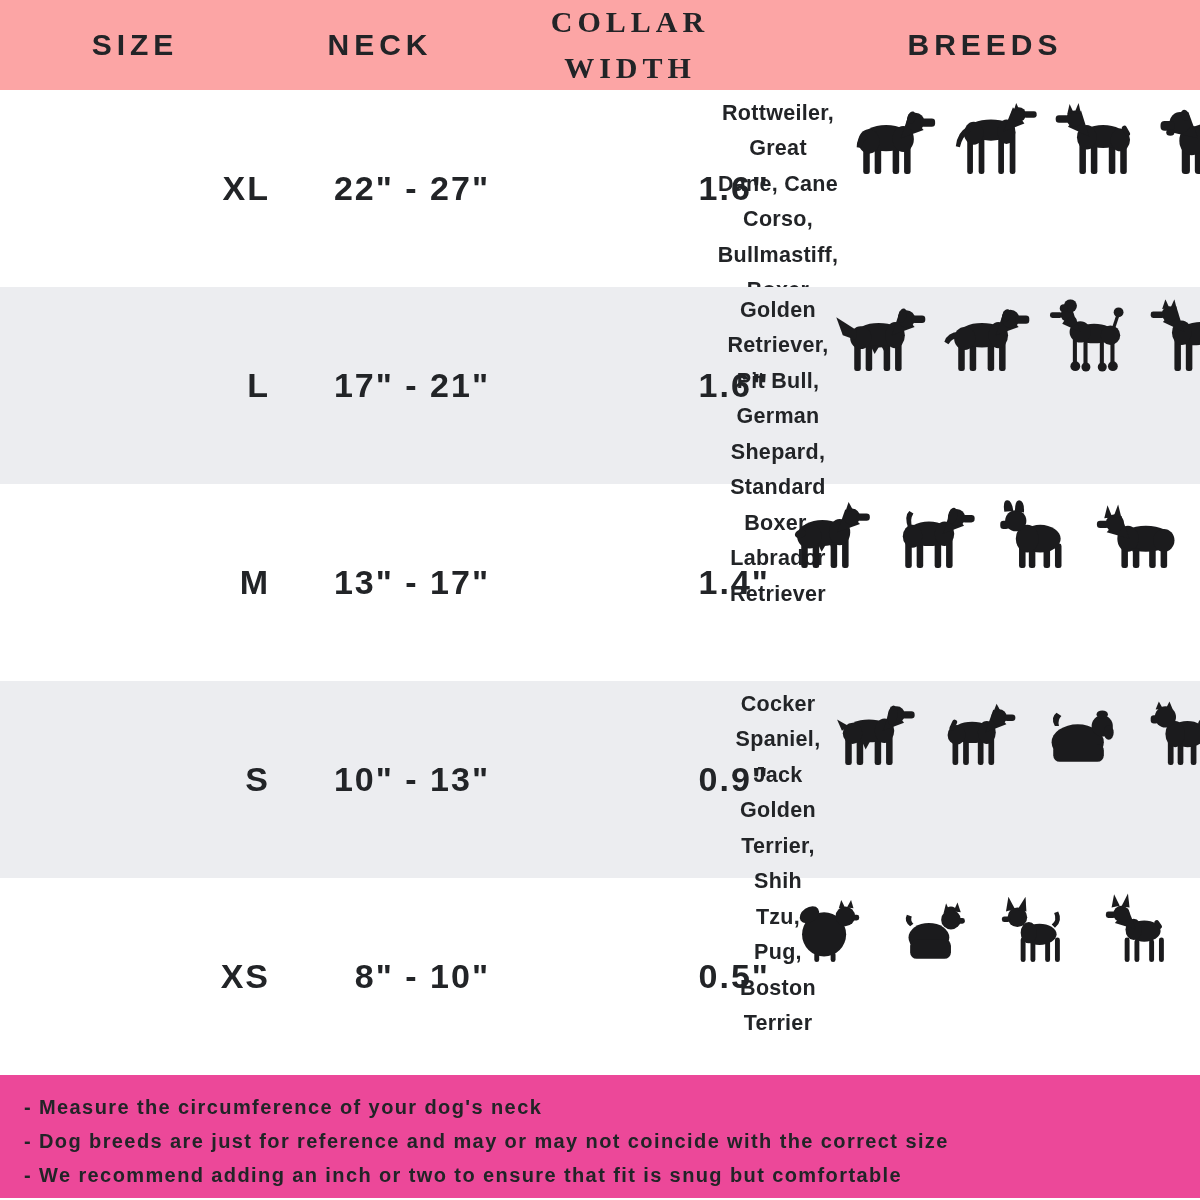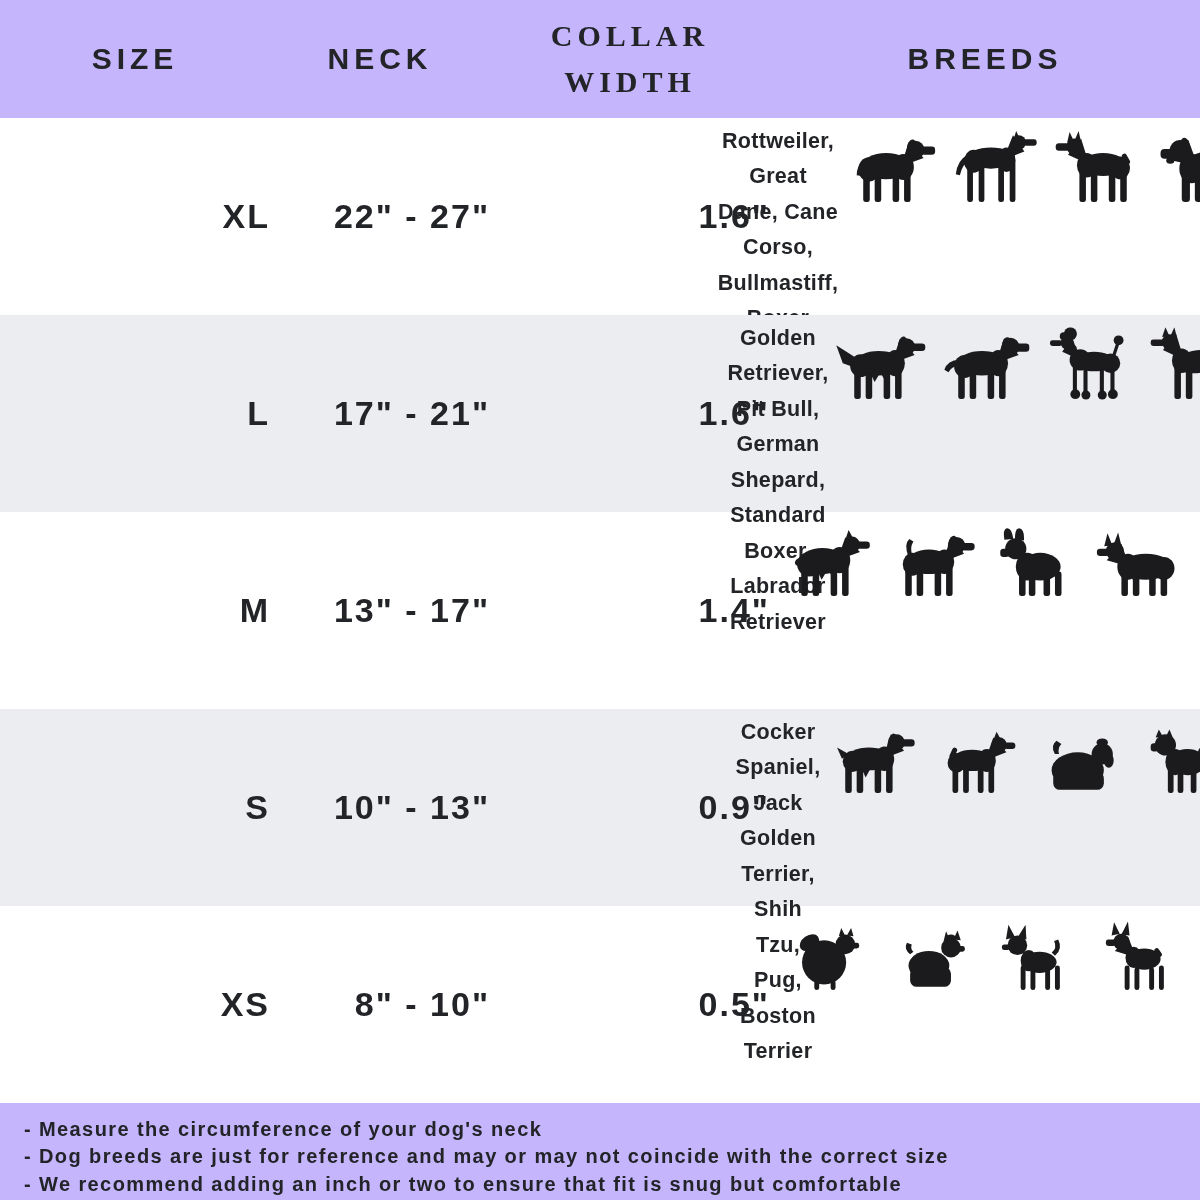--- a/index.html
+++ b/index.html
@@ -5,21 +5,21 @@
   * { margin:0; padding:0; box-sizing:border-box; }
   html,body { width:1200px; height:1200px; }
   body {
     font-family:"Liberation Sans","DejaVu Sans",sans-serif;
     background:#ffffff; color:#222427; overflow:hidden;
   }
   .sheet { width:1200px; height:1200px; display:flex; flex-direction:column; }
 
   
   .hdr {
-    height:118px; background:#c4b5fd; display:flex; align-items:center;
+    height:90px; background:#fca5a5; display:flex; align-items:center;
   }
   .hdr .hcell {
     font-weight:bold; font-size:30px; letter-spacing:5px; text-align:center;
     line-height:1.55;
   }
   
   .c-size  { width:270px; flex:none; }
   .c-neck  { width:220px; flex:none; }
   .c-width { width:280px; flex:none; }
   .c-breeds{ width:430px; flex:none; }
@@ -38,21 +38,21 @@
   .breeds-text {
     font-weight:bold; font-size:21.5px; line-height:1.65; text-align:center;
     max-width:420px; letter-spacing:0.3px;
   }
   .dogs { display:flex; align-items:flex-end; justify-content:center; gap:6px; }
   .dog svg { display:block; width:98px; height:86px; fill:#1b1b1d; }
   .dog.flip svg { transform:scaleX(-1); }
 
   
   .notes {
-    height:97px; background:#c4b5fd; padding:10px 0 0 24px;
+    height:123px; background:#ec4899; padding:10px 0 0 24px;
     display:flex; flex-direction:column; justify-content:space-evenly;
   }
   .note { font-weight:bold; font-size:20px; letter-spacing:1.4px; color:#222427; }
 
   .defs { position:absolute; width:0; height:0; overflow:hidden; }
 </style>
 </head>
 <body>
 
 <svg class="defs" aria-hidden="true">

